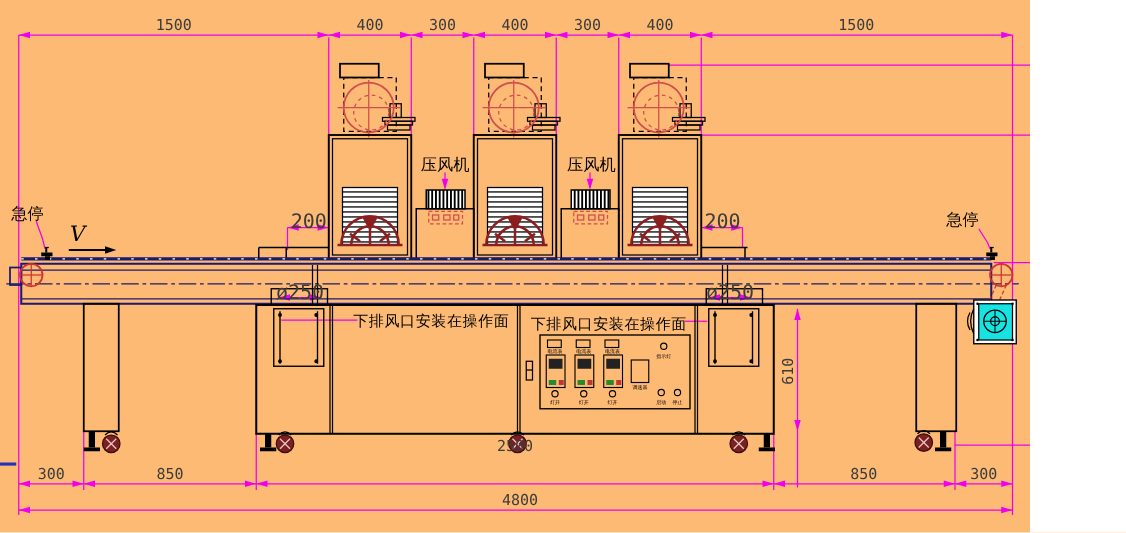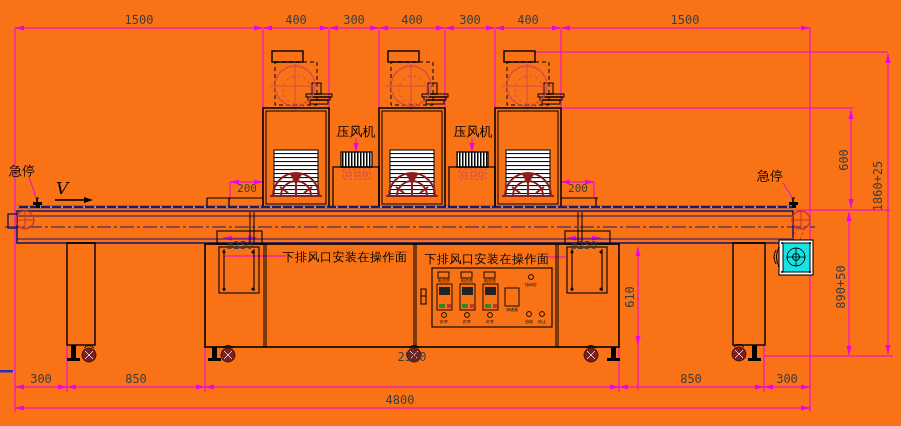--- a/index.html
+++ b/index.html
@@ -1,25 +1,25 @@
 <!DOCTYPE html>
 <html><head>
 <meta charset="utf-8">
 <style>
   html,body{margin:0;padding:0;background:#fff;}
-  #stage{position:relative;width:901px;height:426px;background:#f97316;overflow:hidden;
+  #stage{position:relative;width:824px;height:426px;background:#fdba74;overflow:hidden;
          font-family:"DejaVu Sans",sans-serif;}
   #stage svg{position:absolute;left:0;top:0;}
   .lbl{position:absolute;transform:translateX(-50%);white-space:nowrap;text-align:center;
        color:#3c3c3c;font:12px "DejaVu Sans Mono",monospace;line-height:1;}
   .zh{color:#000;font:13px "DejaVu Sans",sans-serif;}
   .zh-s{color:#000;font:12px "DejaVu Sans",sans-serif;letter-spacing:0.5px;text-align:right;}
   .vlbl{position:absolute;transform:translate(-50%,-50%) rotate(-90deg);white-space:nowrap;
         color:#3c3c3c;font:12px "DejaVu Sans Mono",monospace;line-height:1;}
-  .dia{font-size:11px;margin-top:14px;}
+  .dia{font-size:16px;}
   .vee{position:absolute;color:#000;font:italic 17px "DejaVu Serif",serif;}
   .tiny{position:absolute;transform:translateX(-50%);white-space:nowrap;color:#000;
         font:4px "DejaVu Sans",sans-serif;line-height:1;}
 </style>
 </head>
 <body>
 
 <div id="stage">
 
 <svg width="901" height="426" viewBox="0 0 901 426">
@@ -409,21 +409,21 @@
 <div class="lbl dia" style="left:247px;top:169px">200</div>
 <div class="lbl dia" style="left:578px;top:169px">200</div>
 <div class="lbl dia" style="left:240px;top:226px">ø250</div>
 <div class="lbl dia" style="left:584px;top:226px">ø250</div>
 
 <div class="lbl" style="left:41px;top:373px">300</div>
 <div class="lbl" style="left:136px;top:373px">850</div>
 <div class="lbl" style="left:412px;top:351px">2500</div>
 <div class="lbl" style="left:691px;top:373px">850</div>
 <div class="lbl" style="left:787px;top:373px">300</div>
-<div class="lbl" style="left:400px;top:394px">4800</div>
+<div class="lbl" style="left:416px;top:394px">4800</div>
 
 <div class="vlbl" style="left:844px;top:160px">600</div>
 <div class="vlbl" style="left:878px;top:186px">1860+25</div>
 <div class="vlbl" style="left:841px;top:287px">890+50</div>
 <div class="vlbl" style="left:630px;top:297px">610</div>
 
 <div class="lbl zh" style="left:22px;top:162px">急停</div>
 <div class="lbl zh" style="left:770px;top:167px">急停</div>
 <div class="vee" style="left:56px;top:178px">V</div>
 <div class="lbl zh" style="left:356px;top:123px">压风机</div>

